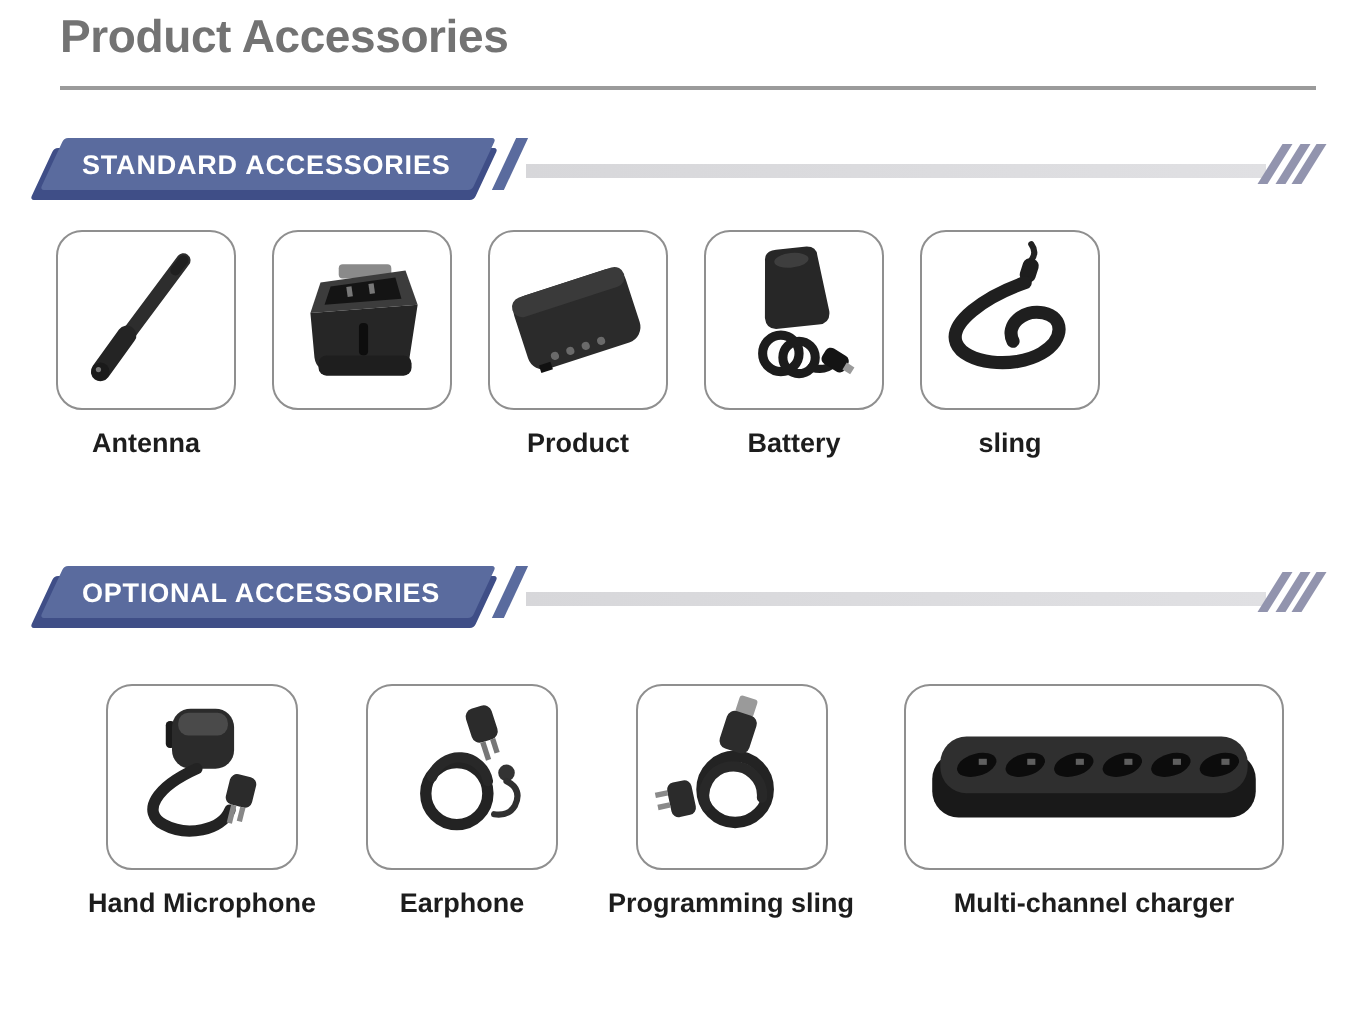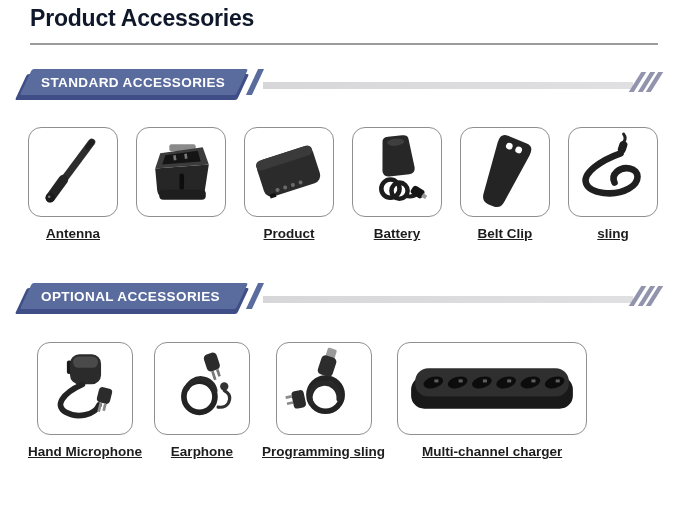--- a/index.html
+++ b/index.html
@@ -2,21 +2,21 @@
 <html><head>
 <meta charset="utf-8">
 <style>
   html,body{margin:0;padding:0;}
   body{
     width:680px;height:511px;position:relative;background:#ffffff;
     font-family:"Liberation Sans",sans-serif;overflow:hidden;color:#1d1d1d;
   }
   .page-title{
     position:absolute;left:30px;top:5px;margin:0;
-    font-size:23px;font-weight:700;letter-spacing:-0.2px;color:#0f172a;
+    font-size:23px;font-weight:700;letter-spacing:-0.2px;color:#737373;
   }
   .title-rule{position:absolute;left:30px;top:43px;width:628px;height:2px;background:#9b9b9b;}
 
   .section-header{position:absolute;left:0;width:608px;height:34px;}
   #sec1-header{top:69px;}
   #sec2-header{top:283px;}
   .ribbon-shadow{
     position:absolute;left:21px;top:5px;width:222px;height:26px;
     background:#3f4e87;transform:skewX(-25deg);border-radius:2px;
   }
@@ -33,22 +33,22 @@
     color:#ffffff;font-size:13.5px;font-weight:700;letter-spacing:0.4px;white-space:nowrap;
   }
   .header-bar{
     position:absolute;left:263px;top:13px;width:370px;height:7px;
     background:linear-gradient(90deg,#d7d7da,#e0e0e3);
   }
   .header-slashes{position:absolute;left:635px;top:3px;display:flex;gap:4px;}
   .header-slashes i{display:block;width:4.5px;height:20px;background:#9294ae;transform:skewX(-32deg);}
 
   .cards{position:absolute;display:flex;}
-  #row1{left:28px;top:127px;gap:18px;text-decoration:underline;}
-  #row2{left:28px;top:342px;gap:12px;text-decoration:underline;}
+  #row1{left:28px;top:115px;gap:18px;}
+  #row2{left:44px;top:342px;gap:25px;}
   .product{display:flex;flex-direction:column;align-items:center;}
   .thumb{
     box-sizing:border-box;border:1.7px solid #8f8f8f;border-radius:13px;background:#fff;
     display:flex;align-items:center;justify-content:center;
   }
   #row1 .thumb{width:90px;height:90px;}
   #row2 .thumb{width:96px;height:93px;}
   #row2 .thumb.wide{width:190px;}
   .plabel{margin-top:9px;font-size:13.5px;font-weight:700;color:#1d1d1d;white-space:nowrap;}
 </style>
@@ -130,32 +130,20 @@
         <path d="M51,66 Q58,68 62,64" fill="none" stroke="#1c1c1c" stroke-width="4" stroke-linecap="round"></path>
         <g transform="rotate(32 63 63)">
           <rect x="56" y="58" width="13" height="9" rx="3" fill="#141414"></rect>
           <rect x="68" y="60.5" width="4.5" height="4" fill="#9a9a9a"></rect>
         </g>
       </svg>
     </div>
     <div class="plabel">Battery</div>
   </div>
 
-  <div class="product">
-    <div class="thumb">
-      <svg width="86" height="86" viewBox="0 0 85 85">
-        <g transform="rotate(22 42 42)">
-          <path d="M32,8 L52,8 Q60,8 59,18 L53,70 Q52,78 45,78 L39,78 Q32,78 31,70 L25,18 Q24,8 32,8 Z" fill="#242424"></path>
-          <circle cx="37" cy="17" r="3.3" fill="#ffffff"></circle>
-          <circle cx="47" cy="17" r="3.3" fill="#ffffff"></circle>
-        </g>
-      </svg>
-    </div>
-    <div class="plabel">Belt Clip</div>
-  </div>
 
   <div class="product">
     <div class="thumb">
       <svg width="86" height="86" viewBox="0 0 85 85">
         <path d="M53,5 Q56,9 53,13" fill="none" stroke="#222" stroke-width="3" stroke-linecap="round"></path>
         <g transform="rotate(18 52 18)">
           <rect x="48" y="12" width="8" height="12" rx="3.5" fill="#1e1e1e"></rect>
         </g>
         <path d="M50,24 C30,31 12,44 16,54 C20,64 44,67 58,59 C70,52 69,41 59,39 C49,37 40,45 44,53" fill="none" stroke="#1f1f1f" stroke-width="6.5" stroke-linecap="round"></path>
       </svg>

